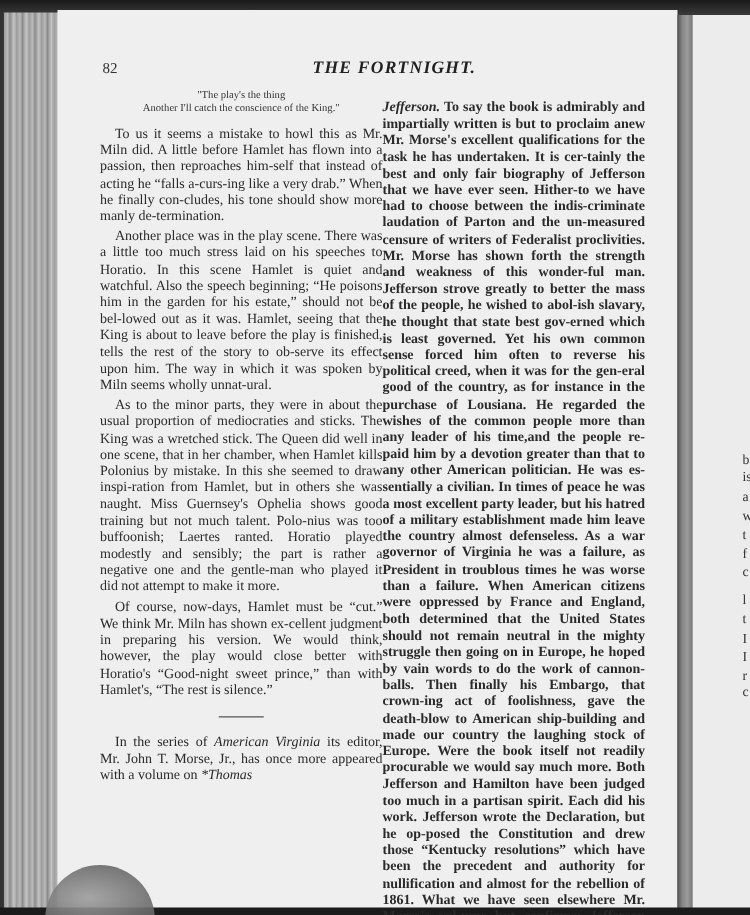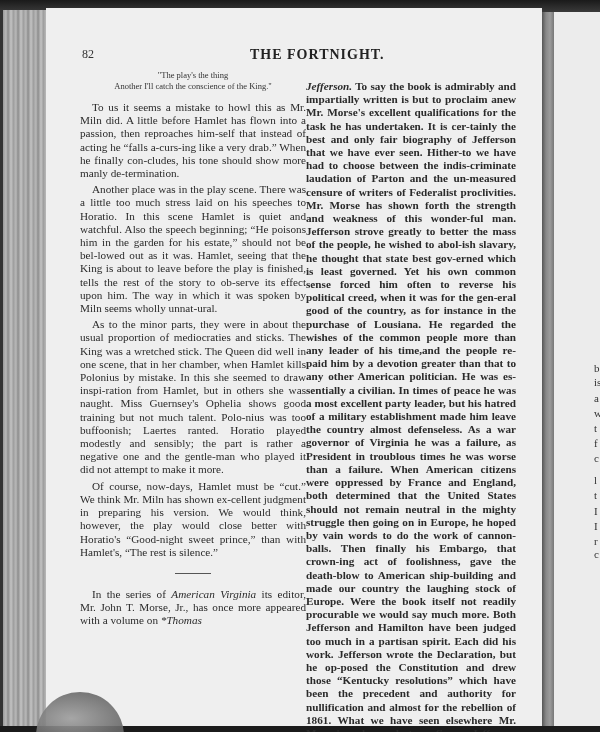--- a/index.html
+++ b/index.html
@@ -40,21 +40,21 @@
     border-radius:44px 44px 0 0;
     background:radial-gradient(ellipse at 40% 60%,#9e9e9e,#6a6a6a 70%);
     opacity:0.9;
   }
   .header {
     position:absolute; left:82px; top:47px; width:460px; height:16px;
     font-size:14px; color:#222;
   }
   .page-number { position:absolute; left:0; top:0; font-size:12px; color:#333; }
   .running-title {
-    position:absolute; left:168px; top:0; font-weight:bold;
+    position:absolute; left:168px; top:0; font-style:italic; font-weight:bold;
     letter-spacing:1px; font-size:14px; color:#222;
   }
   .col {
     position:absolute; font-size:11.2px; line-height:13.2px; color:#2a2a2a;
     text-align:justify;
   }
   .col-left { left:80px; top:70px; width:226px; }
   .col-right { left:306px; top:80px; width:210px; }
   .col p { margin:0 0 3px 0; text-indent:12px; hyphens:manual; }
   .col p.noindent { text-indent:0;font-weight:bold; }

